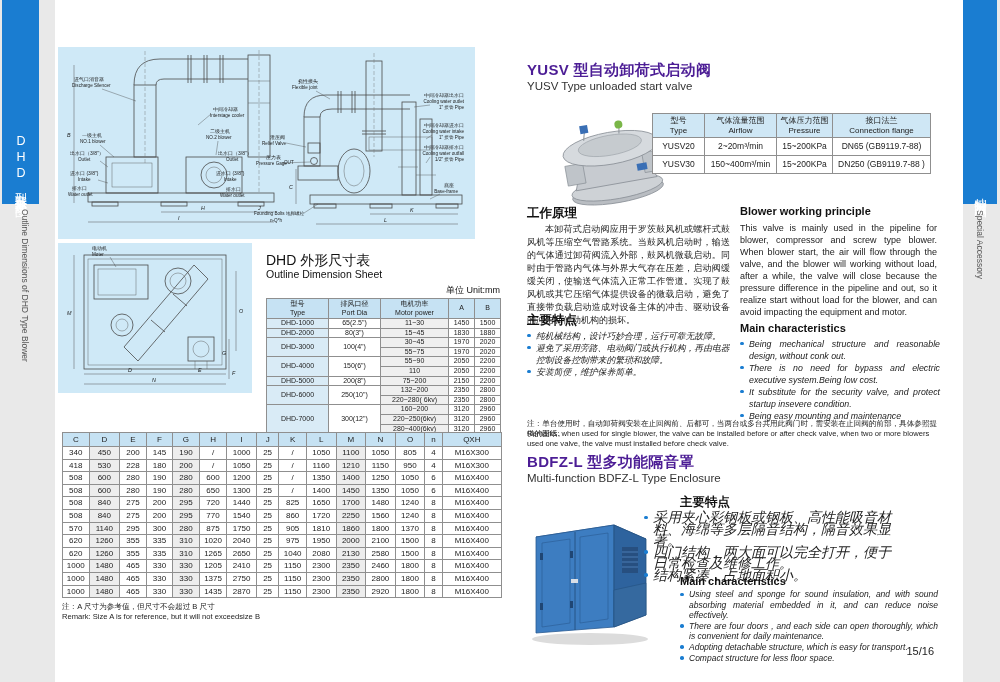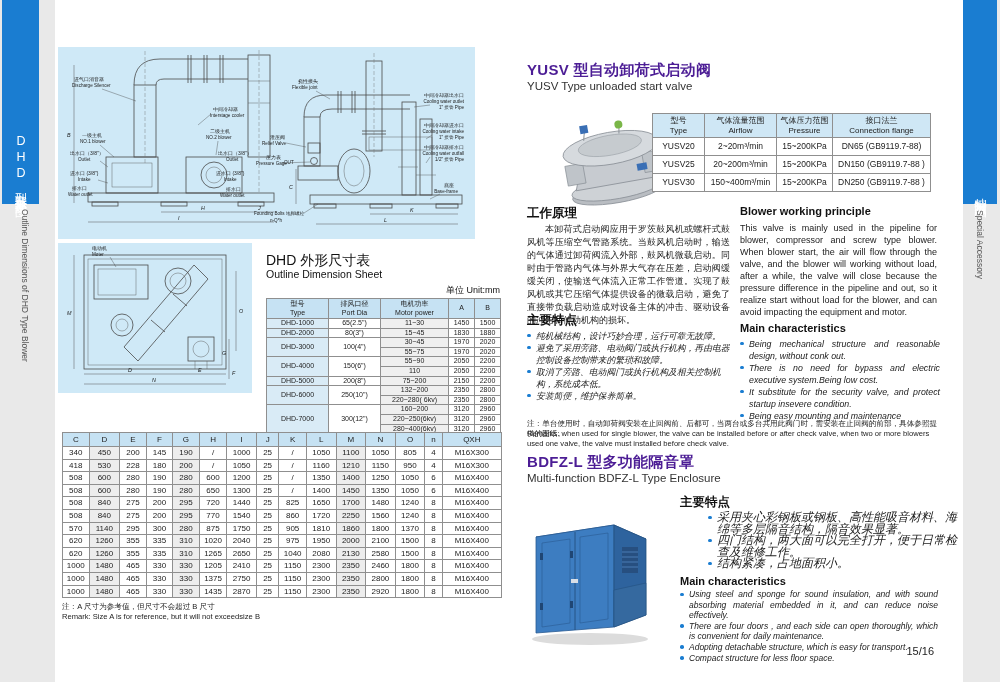--- a/index.html
+++ b/index.html
@@ -80,21 +80,21 @@
   #yusv-feat-cn{left:527px;top:330px;width:206px;font-size:8.8px;line-height:12px;}
   #yusv-feat-en-h{left:740px;top:322px;}
   #yusv-feat-en{left:740px;top:338px;width:200px;font-size:8.8px;line-height:12px;text-align:justify;}
   #yusv-note-cn{left:527px;top:419px;width:414px;}
   #yusv-note-en{left:527px;top:429px;width:414px;}
 
   #bdfz-title{left:527px;top:453px;}
   #bdfz-sub{left:527px;top:472px;}
   #enclosure-art{position:absolute;left:524px;top:495px;width:136px;height:160px;}
   #bdfz-feat-cn-h{left:680px;top:494px;}
-  #bdfz-feat-cn{left:708px;top:512px;width:260px;font-size:12px;line-height:11.5px;}
+  #bdfz-feat-cn{left:644px;top:512px;width:260px;font-size:14px;line-height:11.5px;}
   #bdfz-feat-en-h{left:680px;top:575px;}
   #bdfz-feat-en{left:680px;top:589px;width:258px;font-size:8.5px;line-height:10.6px;text-align:justify;}
   #page-number{position:absolute;right:66px;top:645px;font-size:11px;color:#222;}
 </style>
 </head>
 <body>
 
 <div id="page">
 
   <div id="left-strip" class="vstrip">
@@ -681,44 +681,37 @@
       </tr>
     </thead>
     <tbody>
         <tr>
           <td>YUSV20</td>
           <td>2~20m³/min</td>
           <td>15~200KPa</td>
           <td>DN65 (GB9119.7-88)</td>
         </tr>
         <tr>
-          <td>YUSV25</td>
-          <td>20~200m³/min</td>
-          <td>15~200KPa</td>
-          <td>DN150 (GB9119.7-88 )</td>
-        </tr>
-        <tr>
           <td>YUSV30</td>
           <td>150~400m³/min</td>
           <td>15~200KPa</td>
           <td>DN250 (GB9119.7-88 )</td>
         </tr>
       </tbody>
   </table>
 
   <div id="wp-cn-h" class="h-cn">工作原理</div>
   <div id="wp-cn" class="para para-cn">本卸荷式启动阀应用于罗茨鼓风机或螺杆式鼓风机等压缩空气管路系统。当鼓风机启动时，输送的气体通过卸荷阀流入外部，鼓风机微载启动。同时由于管路内气体与外界大气存在压差，启动阀缓缓关闭，使输送气体流入正常工作管道。实现了鼓风机或其它压缩气体提供设备的微载启动，避免了直接带负载启动造成对设备主体的冲击、驱动设备的冲击和传动机构的损坏。</div>
   <div id="wp-en-h" class="h-en">Blower working principle</div>
   <div id="wp-en" class="para">This valve is mainly used in the pipeline for blower, compressor and screw type blower. When blower start, the air will flow through the valve, and the blower will working without load, after a while, the valve will close because the pressure difference in the pipeline and out, so it realize start without load for the blower, and can avoid impacting the equipment and motor.</div>
 
   <div id="yusv-feat-cn-h" class="h-cn">主要特点</div>
   <ul id="yusv-feat-cn" class="feat">
       <li>纯机械结构，设计巧妙合理，运行可靠无故障。</li>
       <li>避免了采用旁路、电动阀门或执行机构，再由电器控制设备控制带来的繁琐和故障。</li>
-      <li>取消了旁路、电动阀门或执行机构及相关控制机构，系统成本低。</li>
       <li>安装简便，维护保养简单。</li>
     </ul>
   <div id="yusv-feat-en-h" class="h-en">Main characteristics</div>
   <ul id="yusv-feat-en" class="feat">
       <li>Being mechanical structure and reasonable design, without conk out.</li>
       <li>There is no need for bypass and electric executive system.Being low cost.</li>
       <li>It substitute for the security valve, and protect startup insevere condition.</li>
       <li>Being easy mounting and maintenance</li>
     </ul>
 

